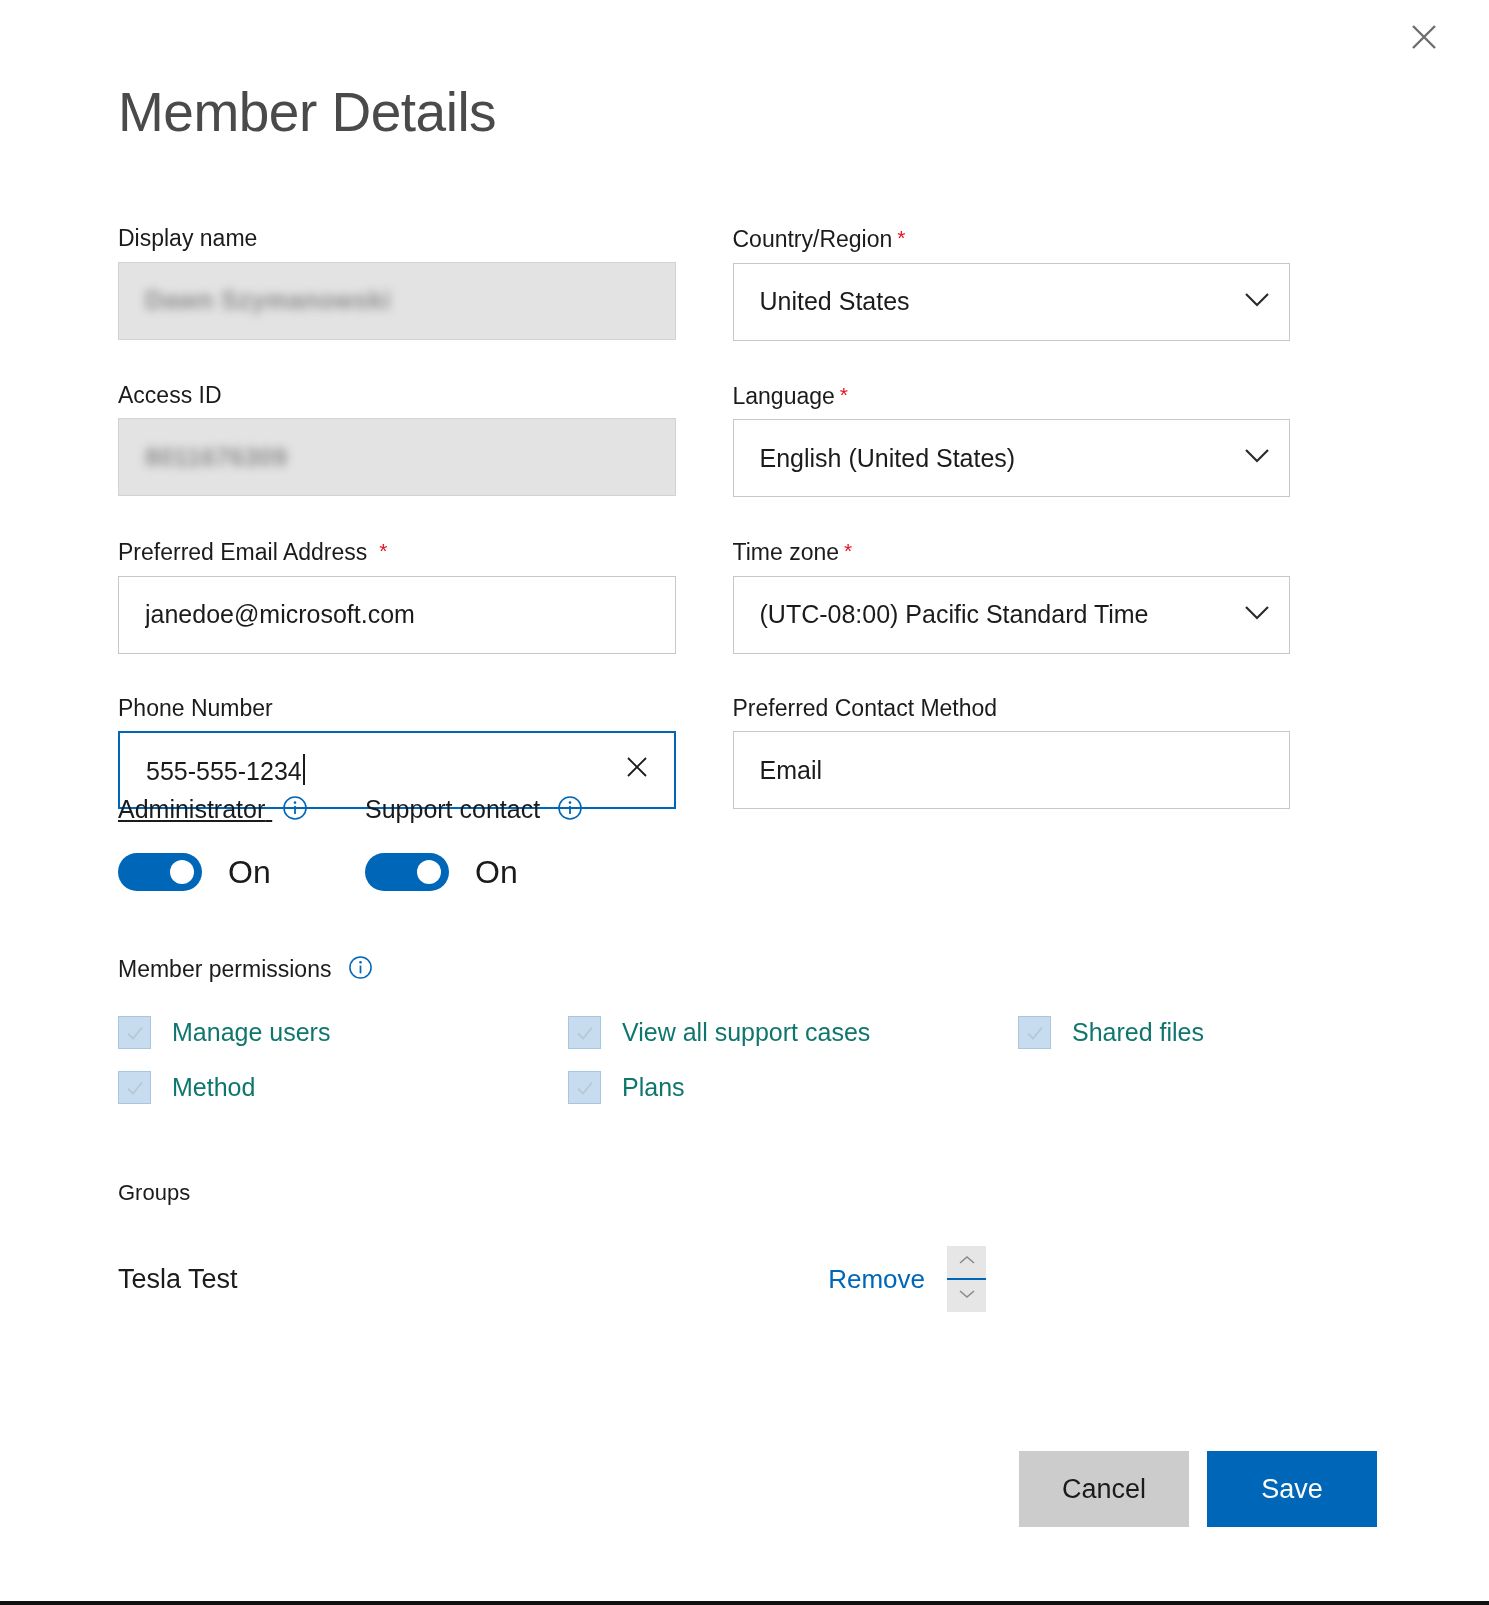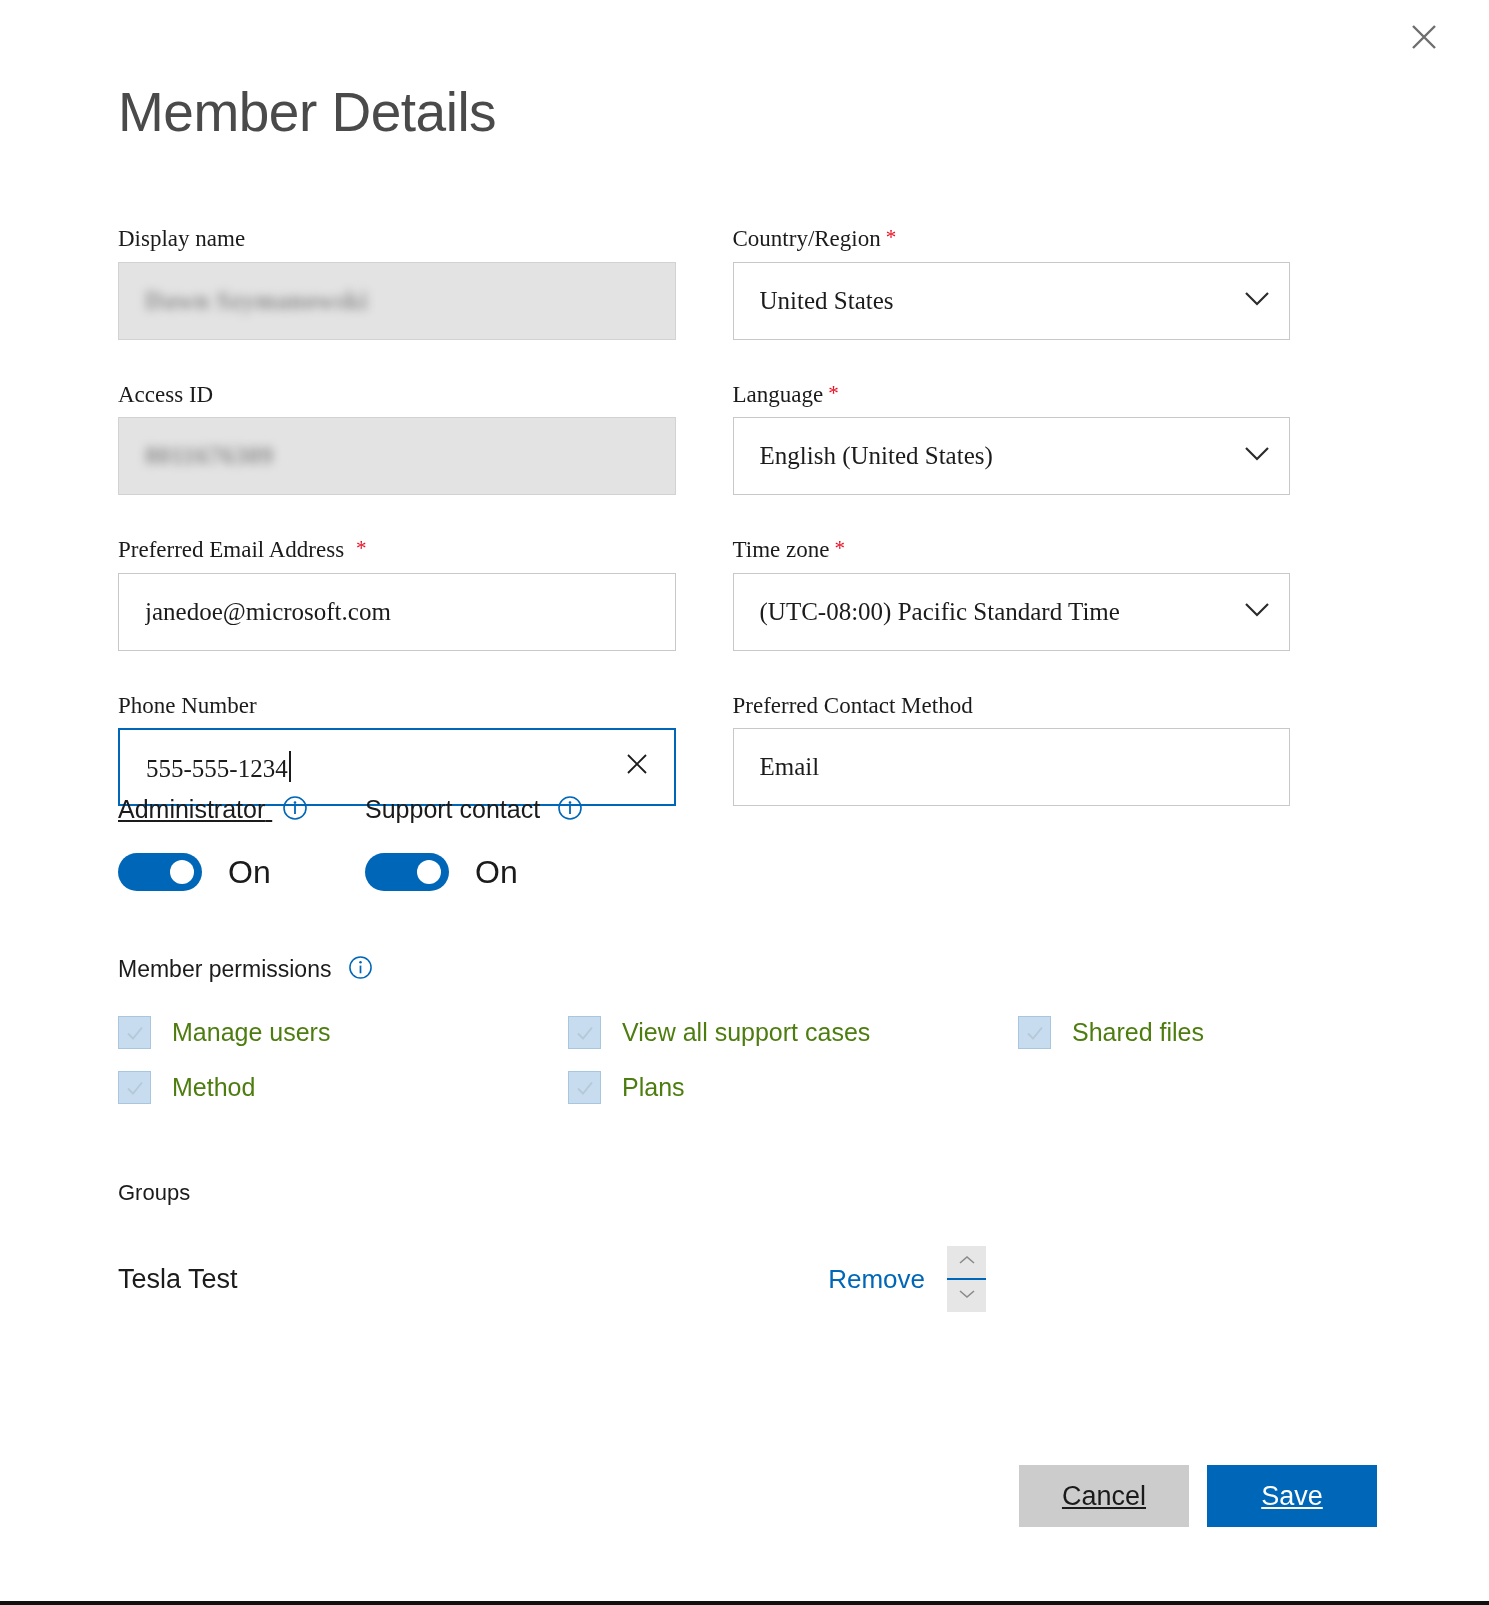--- a/index.html
+++ b/index.html
@@ -48,21 +48,20 @@
   #form-area {
     position: absolute;
     left: 118px;
     top: 225px;
     width: 1172px;
   }
   .field-row {
     display: flex;
     gap: 57px;
     margin-bottom: 41px;
-    font-family: Liberation Serif, serif;
   }
   .field { width: 558px; }
 
   .field-label {
     font-size: 23px;
     font-weight: 400;
     color: #1b1b1b;
     line-height: 1.2;
     margin-bottom: 9px;
     white-space: nowrap;
@@ -212,21 +211,21 @@
     height: 33px;
     background: #c7dcee;
     border: 1px solid #a8c6de;
     flex: 0 0 auto;
     display: flex;
     align-items: center;
     justify-content: center;
   }
   .perm-text {
     font-size: 25px;
-    color: #4d7c0f;
+    color: #0f766e;
     margin-left: 21px;
     white-space: nowrap;
   }
 
   
   #groups {
     position: absolute;
     left: 118px;
     top: 1180px;
     width: 868px;
@@ -273,28 +272,27 @@
 
   
   #footer {
     position: absolute;
     right: 112px;
     bottom: 78px;
     display: flex;
     gap: 18px;
   }
   .btn {
-    height: 62px;
+    height: 76px;
     min-width: 170px;
     border: none;
     font-size: 27px;
     font-family: "Liberation Sans", sans-serif;
     cursor: pointer;
     padding: 16px 24px;
-    text-decoration: underline;
   }
   .btn-cancel {
     background: #cccccc;
     color: #1b1b1b;
   }
   .btn-save {
     background: #0067b8;
     color: #ffffff;
   }
 

